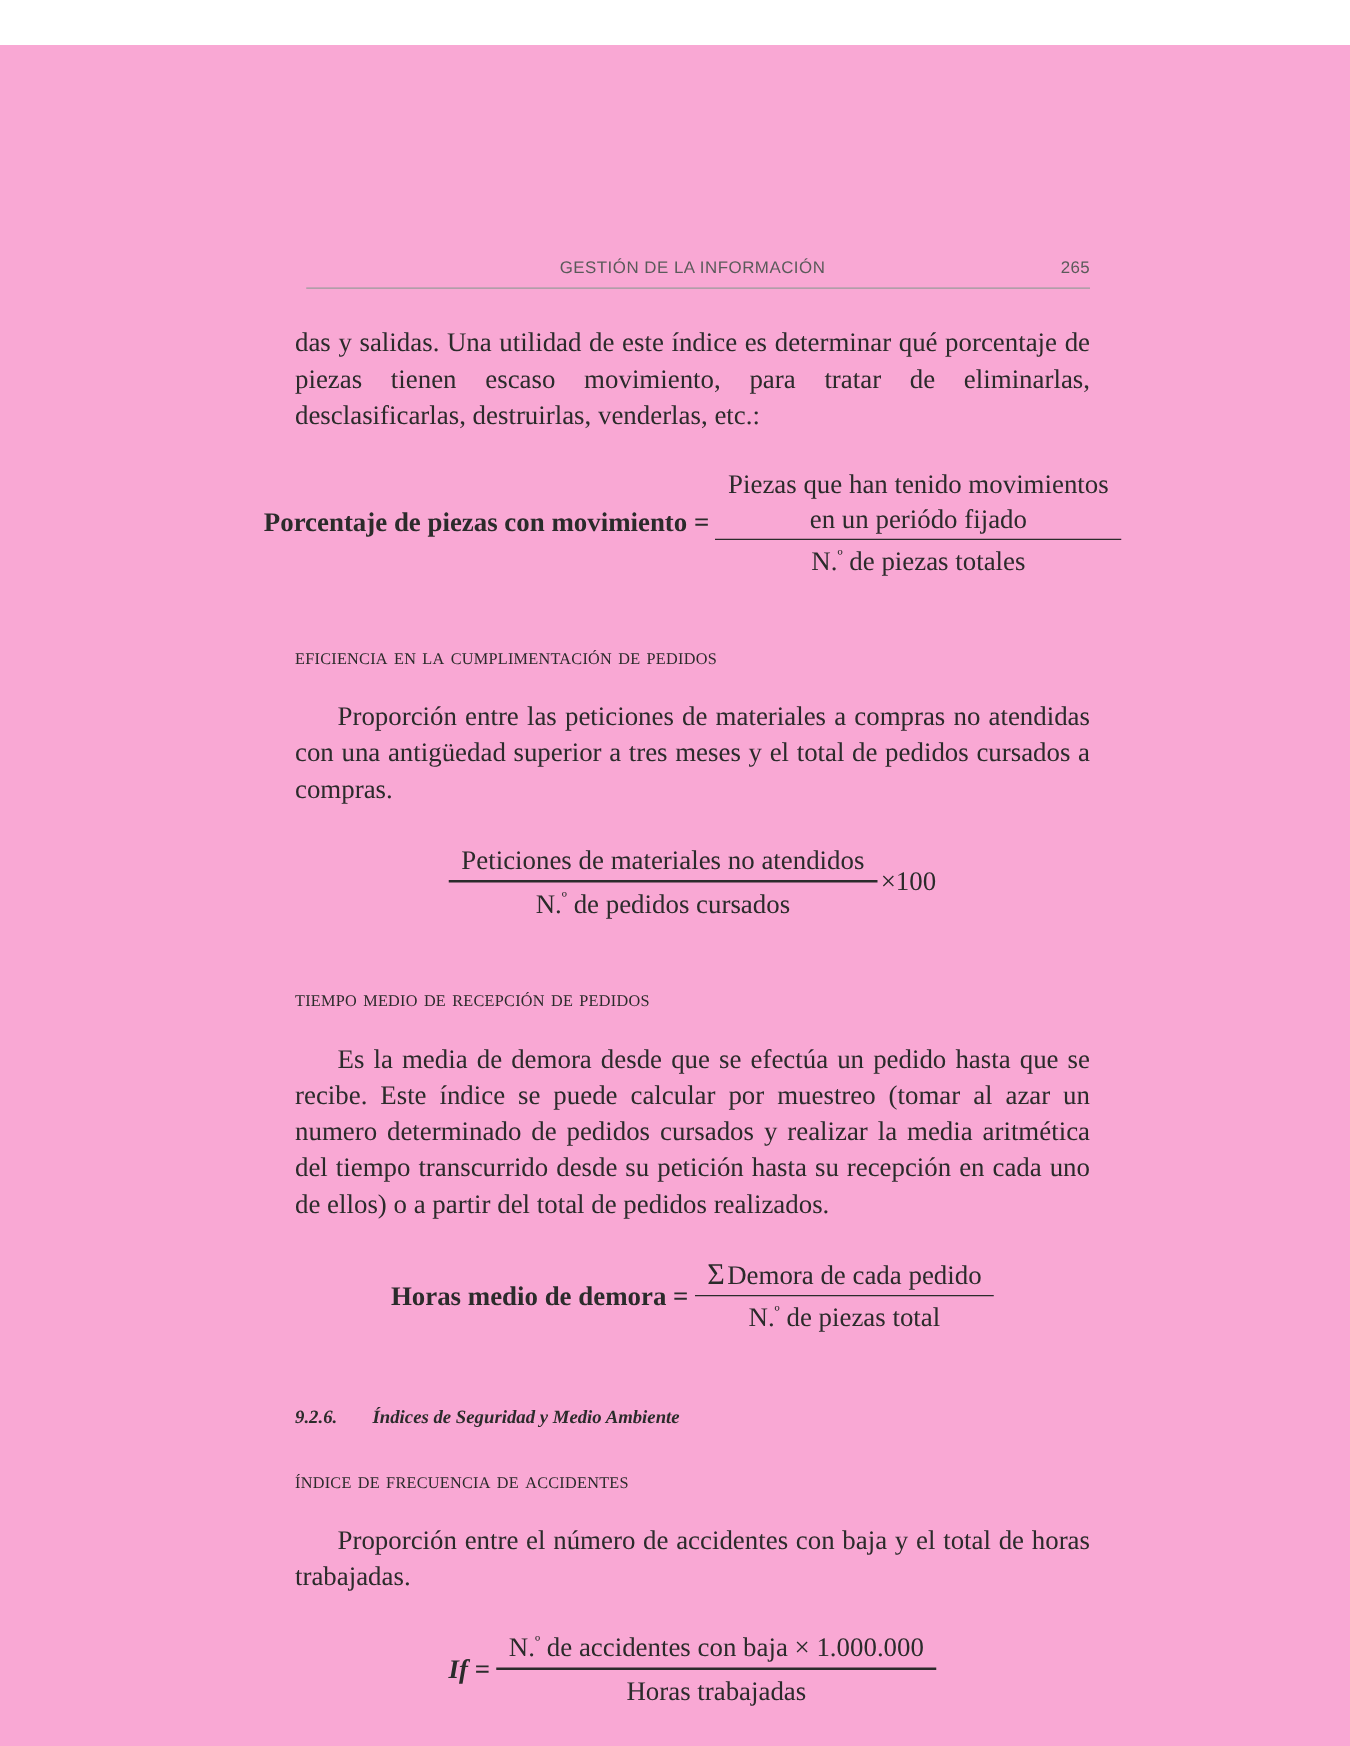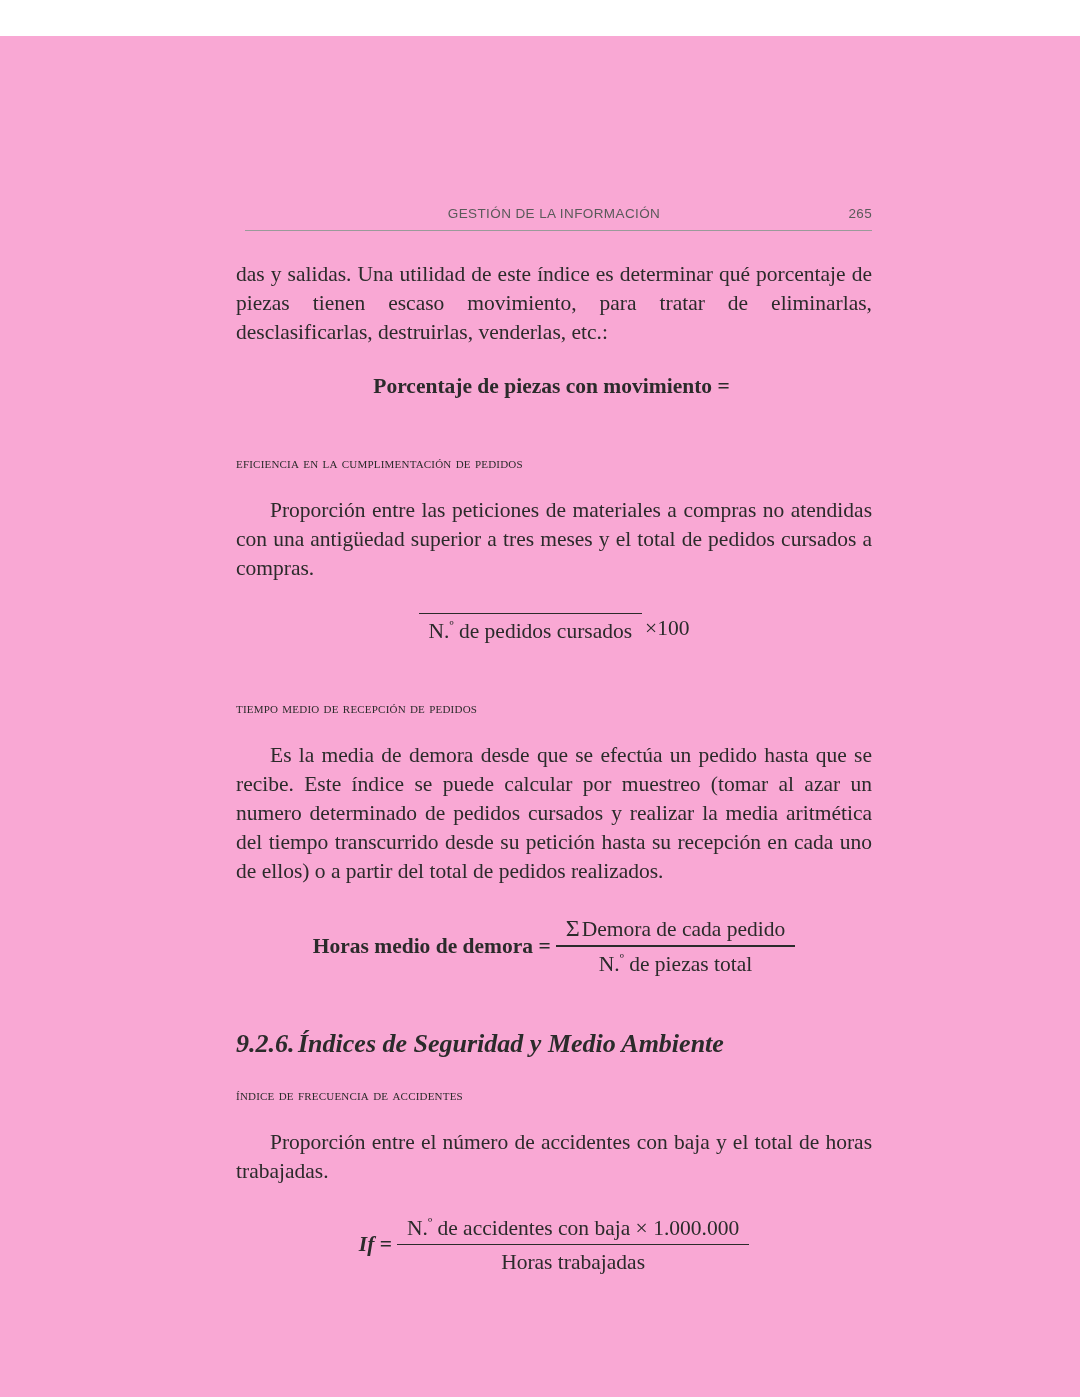--- a/index.html
+++ b/index.html
@@ -67,33 +67,33 @@
     text-align: justify;
     text-justify: inter-word;
     hyphens: none;
   }
   p.body.indent {
     text-indent: 34px;
   }
 
   
   .smallcap-head {
-    font-size: 16px;
+    font-size: 19px;
     line-height: 26px;
     letter-spacing: 0.2px;
     font-variant: small-caps;
     text-transform: lowercase;
   }
   .smallcap-head::first-letter {
     font-size: 1.0em;
   }
 
   
   .sec-head {
-    font-size: 26px;
+    font-size: 15px;
     font-weight: bold;
     font-style: italic;
     line-height: 28px;
   }
   .sec-head .num {
     display: inline-block;
     width: 62px;
   }
 
   
@@ -161,32 +161,41 @@
       <div class="runhead-folio">265</div>
       <div class="runhead-rule"></div>
     </div>
 
     <div style="height:20px"></div>
     <p class="body">das y salidas. Una utilidad de este índice es determinar qué porcentaje de piezas tienen escaso movimiento, para tratar de eliminarlas, desclasificarlas, destruirlas, venderlas, etc.:</p>
 
     <div style="height:26px"></div>
     <div class="formula">
       <span class="lhs">Porcentaje de piezas con movimiento =</span>
+      <span class="frac">
+        <span class="num">
+          <span class="numline">Piezas que han tenido movimientos</span>
+          <span class="numline">en un periódo fijado</span>
+        </span>
+        <span class="bar"></span>
+        <span class="den"><span>N.</span><sup class="ord">º</sup><span> de piezas totales</span></span>
+      </span>
     </div>
 
     <div style="height:50px"></div>
     <div class="smallcap-head">Eficiencia en la cumplimentación de pedidos</div>
 
     <div style="height:20px"></div>
     <p class="body indent">Proporción entre las peticiones de materiales a compras no atendidas con una antigüedad superior a tres meses y el total de pedidos cursados a compras.</p>
 
     <div style="height:28px"></div>
     <div class="formula">
       <span class="frac">
         <span class="num">
+          <span class="numline">Peticiones de materiales no atendidos</span>
         </span>
         <span class="bar"></span>
         <span class="den"><span>N.</span><sup class="ord">º</sup><span> de pedidos cursados</span></span>
       </span>
       <span class="tail">×100</span>
     </div>
 
     <div style="height:50px"></div>
     <div class="smallcap-head">Tiempo medio de recepción de pedidos</div>
 

